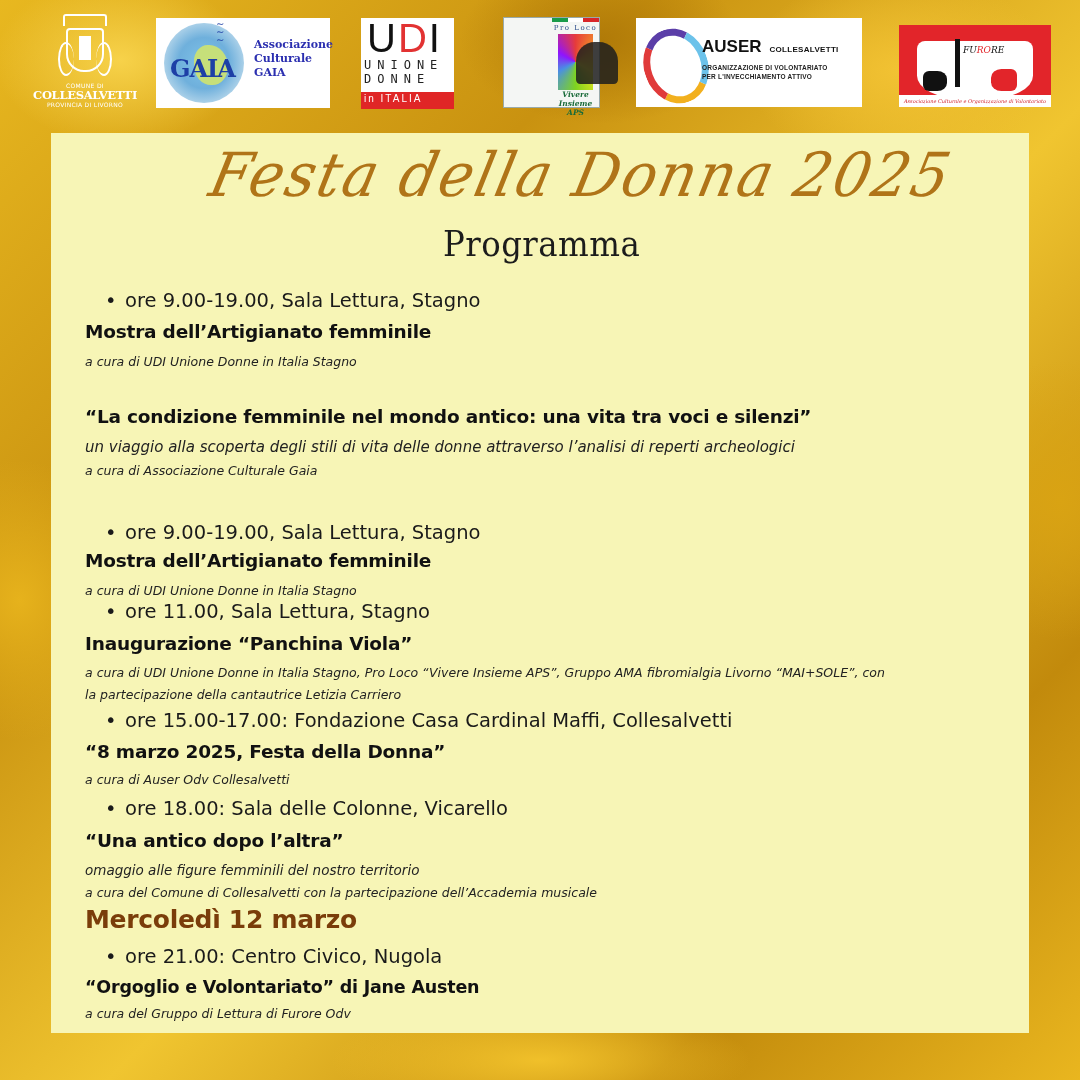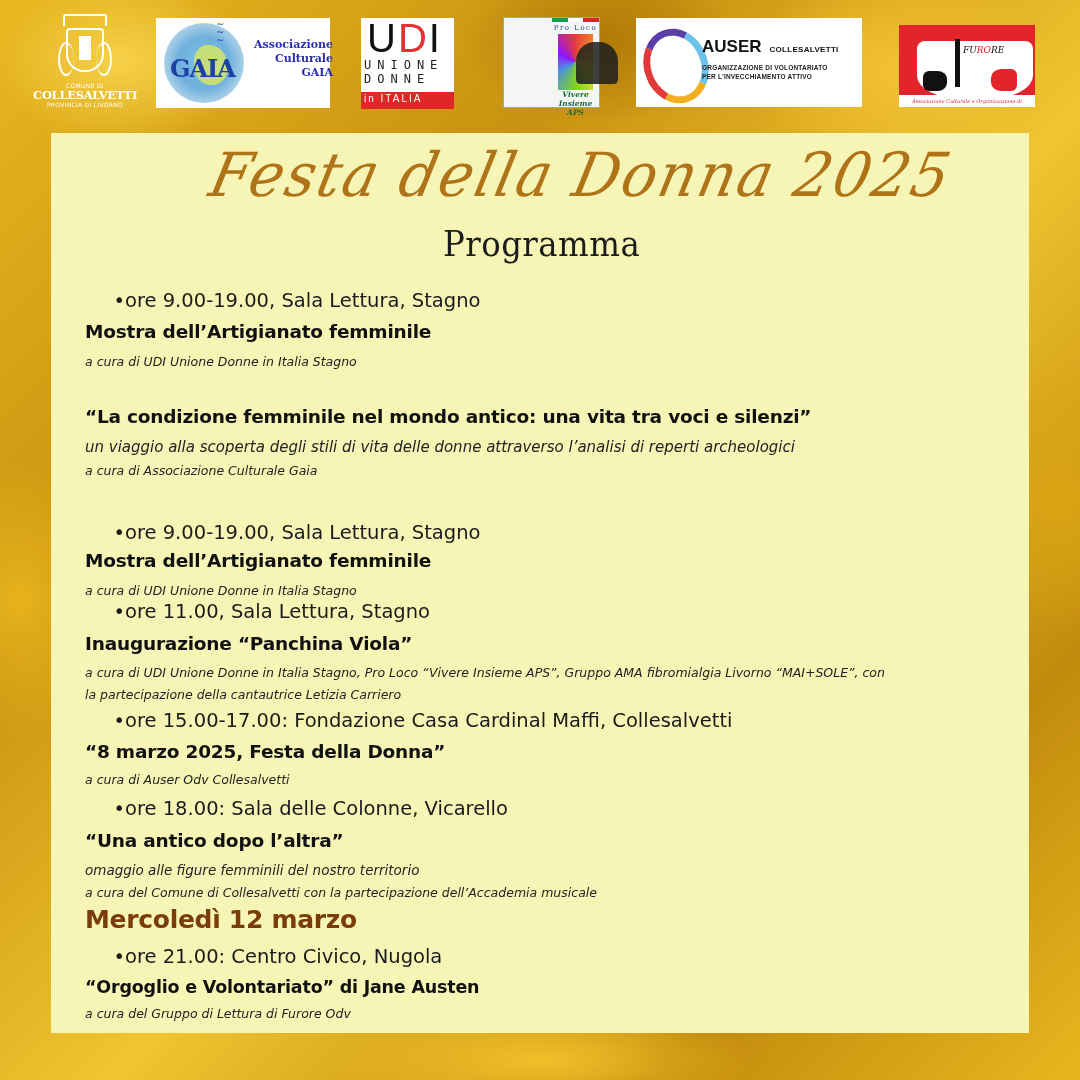--- a/index.html
+++ b/index.html
@@ -48,35 +48,35 @@
   #logo-proloco .img::after{content:"";position:absolute;left:18px;top:8px;width:42px;height:42px;background:#1d1d1d;border-radius:45% 45% 10% 10%;opacity:0.85;}
   #logo-proloco .vi{font-family:"DejaVu Serif","Liberation Serif",serif;font-style:italic;font-weight:bold;font-size:7.5px;text-align:center;color:#1a6b3a;margin-top:0;}
   
   #logo-auser{left:636px;top:18px;width:226px;height:89px;background:#fff;}
   #logo-auser .ring{position:absolute;left:8px;top:10px;width:50px;height:62px;border-radius:50%;border:7px solid transparent;
      border-top-color:#5b3ea8;border-left-color:#e03a3a;border-bottom-color:#f2b01e;border-right-color:#6cc2ea;transform:rotate(-20deg);}
   #logo-auser .t1{position:absolute;left:66px;top:19px;font-family:"Liberation Sans",sans-serif;font-weight:bold;font-size:17px;color:#111;}
   #logo-auser .t1 small{font-size:8px;margin-left:8px;font-weight:bold;letter-spacing:0.3px;}
   #logo-auser .t2{position:absolute;left:66px;top:45px;font-family:"Liberation Sans",sans-serif;font-weight:bold;font-size:6.5px;line-height:9px;color:#222;letter-spacing:0.2px;}
   
-  #logo-furore{left:899px;top:25px;width:136px;height:82px;background:#e2252a;overflow:hidden;}
+  #logo-furore{left:899px;top:25px;width:152px;height:82px;background:#e2252a;overflow:hidden;}
   #logo-furore .book{position:absolute;left:18px;top:16px;width:116px;height:58px;background:#fff;border-radius:8px 8px 40% 40%;}
   #logo-furore .spine{position:absolute;left:56px;top:14px;width:5px;height:48px;background:#111;}
   #logo-furore .fur{position:absolute;left:64px;top:20px;font-family:"DejaVu Serif","Liberation Serif",serif;font-style:italic;font-size:9px;color:#111;}
   #logo-furore .fur span{color:#e2252a;}
   #logo-furore .handl{position:absolute;left:24px;top:46px;width:24px;height:20px;background:#111;border-radius:6px 40% 40% 6px;}
   #logo-furore .handr{position:absolute;left:92px;top:44px;width:26px;height:22px;background:#e2252a;border-radius:40% 6px 6px 40%;}
   #logo-furore .cap{position:absolute;left:0;bottom:0;width:100%;height:12px;background:#fff;font-family:"DejaVu Serif","Liberation Serif",serif;font-style:italic;font-size:5px;line-height:12px;color:#d0202a;text-align:center;}
 
   
   #panel{position:absolute;left:51px;top:133px;width:978px;height:900px;background:#f7f5b6;box-sizing:border-box;}
   #festa-title{position:absolute;left:130px;top:8px;width:800px;text-align:center;
     font-family:"DejaVu Serif","Liberation Serif",serif;font-style:italic;font-size:58px;color:#b07418;letter-spacing:2px;transform:skewX(-12deg) scaleY(1.05);}
   #programma{position:absolute;left:392px;top:90px;font-family:"DejaVu Serif","Liberation Serif",serif;font-size:36px;color:#1c1c1c;letter-spacing:0.5px;transform:scaleX(0.9);transform-origin:left;}
-  .txt{position:absolute;left:34px;white-space:nowrap;color:#111;text-align:right;}
+  .txt{position:absolute;left:34px;white-space:nowrap;color:#111;}
   .day{font-family:"DejaVu Sans","Liberation Sans",sans-serif;font-weight:bold;font-size:25px;color:#7a3d0a;letter-spacing:-0.3px;}
   .bullet{left:54px;font-family:"DejaVu Sans","Liberation Sans",sans-serif;font-size:19.5px;color:#1a1a1a;}
   .bullet::before{content:"\2022";display:inline-block;width:20px;}
   .event{font-family:"DejaVu Sans","Liberation Sans",sans-serif;font-weight:bold;font-size:18.5px;color:#111;letter-spacing:-0.2px;}
   .by{font-family:"DejaVu Sans","Liberation Sans",sans-serif;font-style:italic;font-size:12.5px;color:#222;}
   .desc{font-family:"DejaVu Sans","Liberation Sans",sans-serif;font-style:italic;font-size:15px;color:#222;}
 </style>
 </head>
 <body>
 

